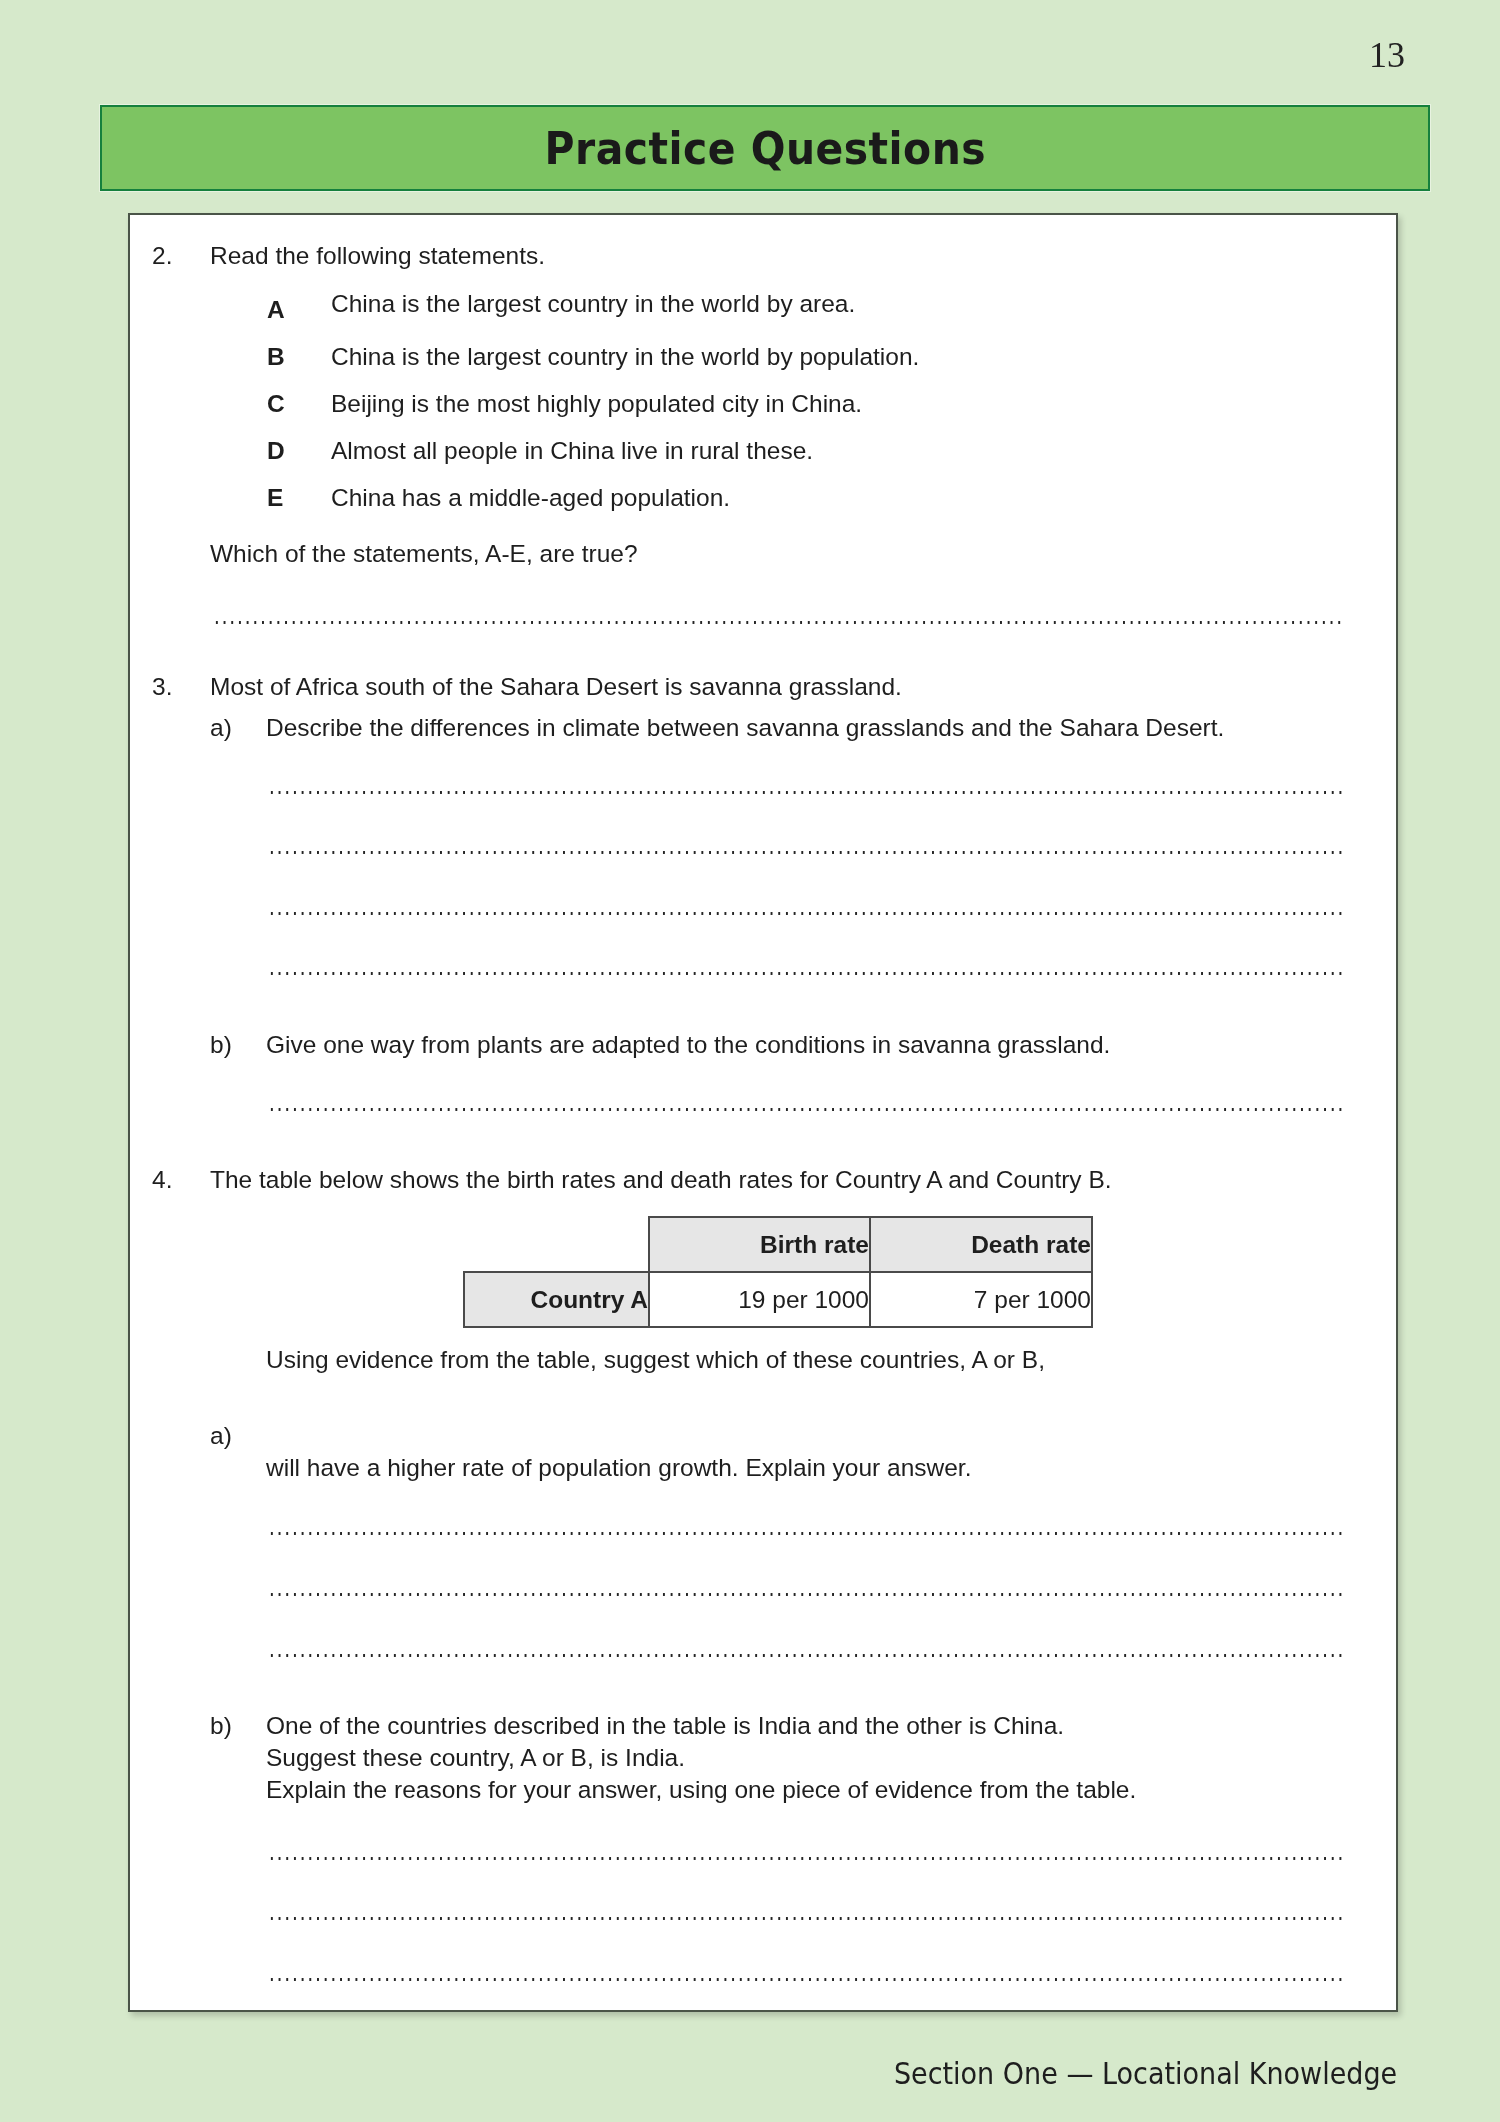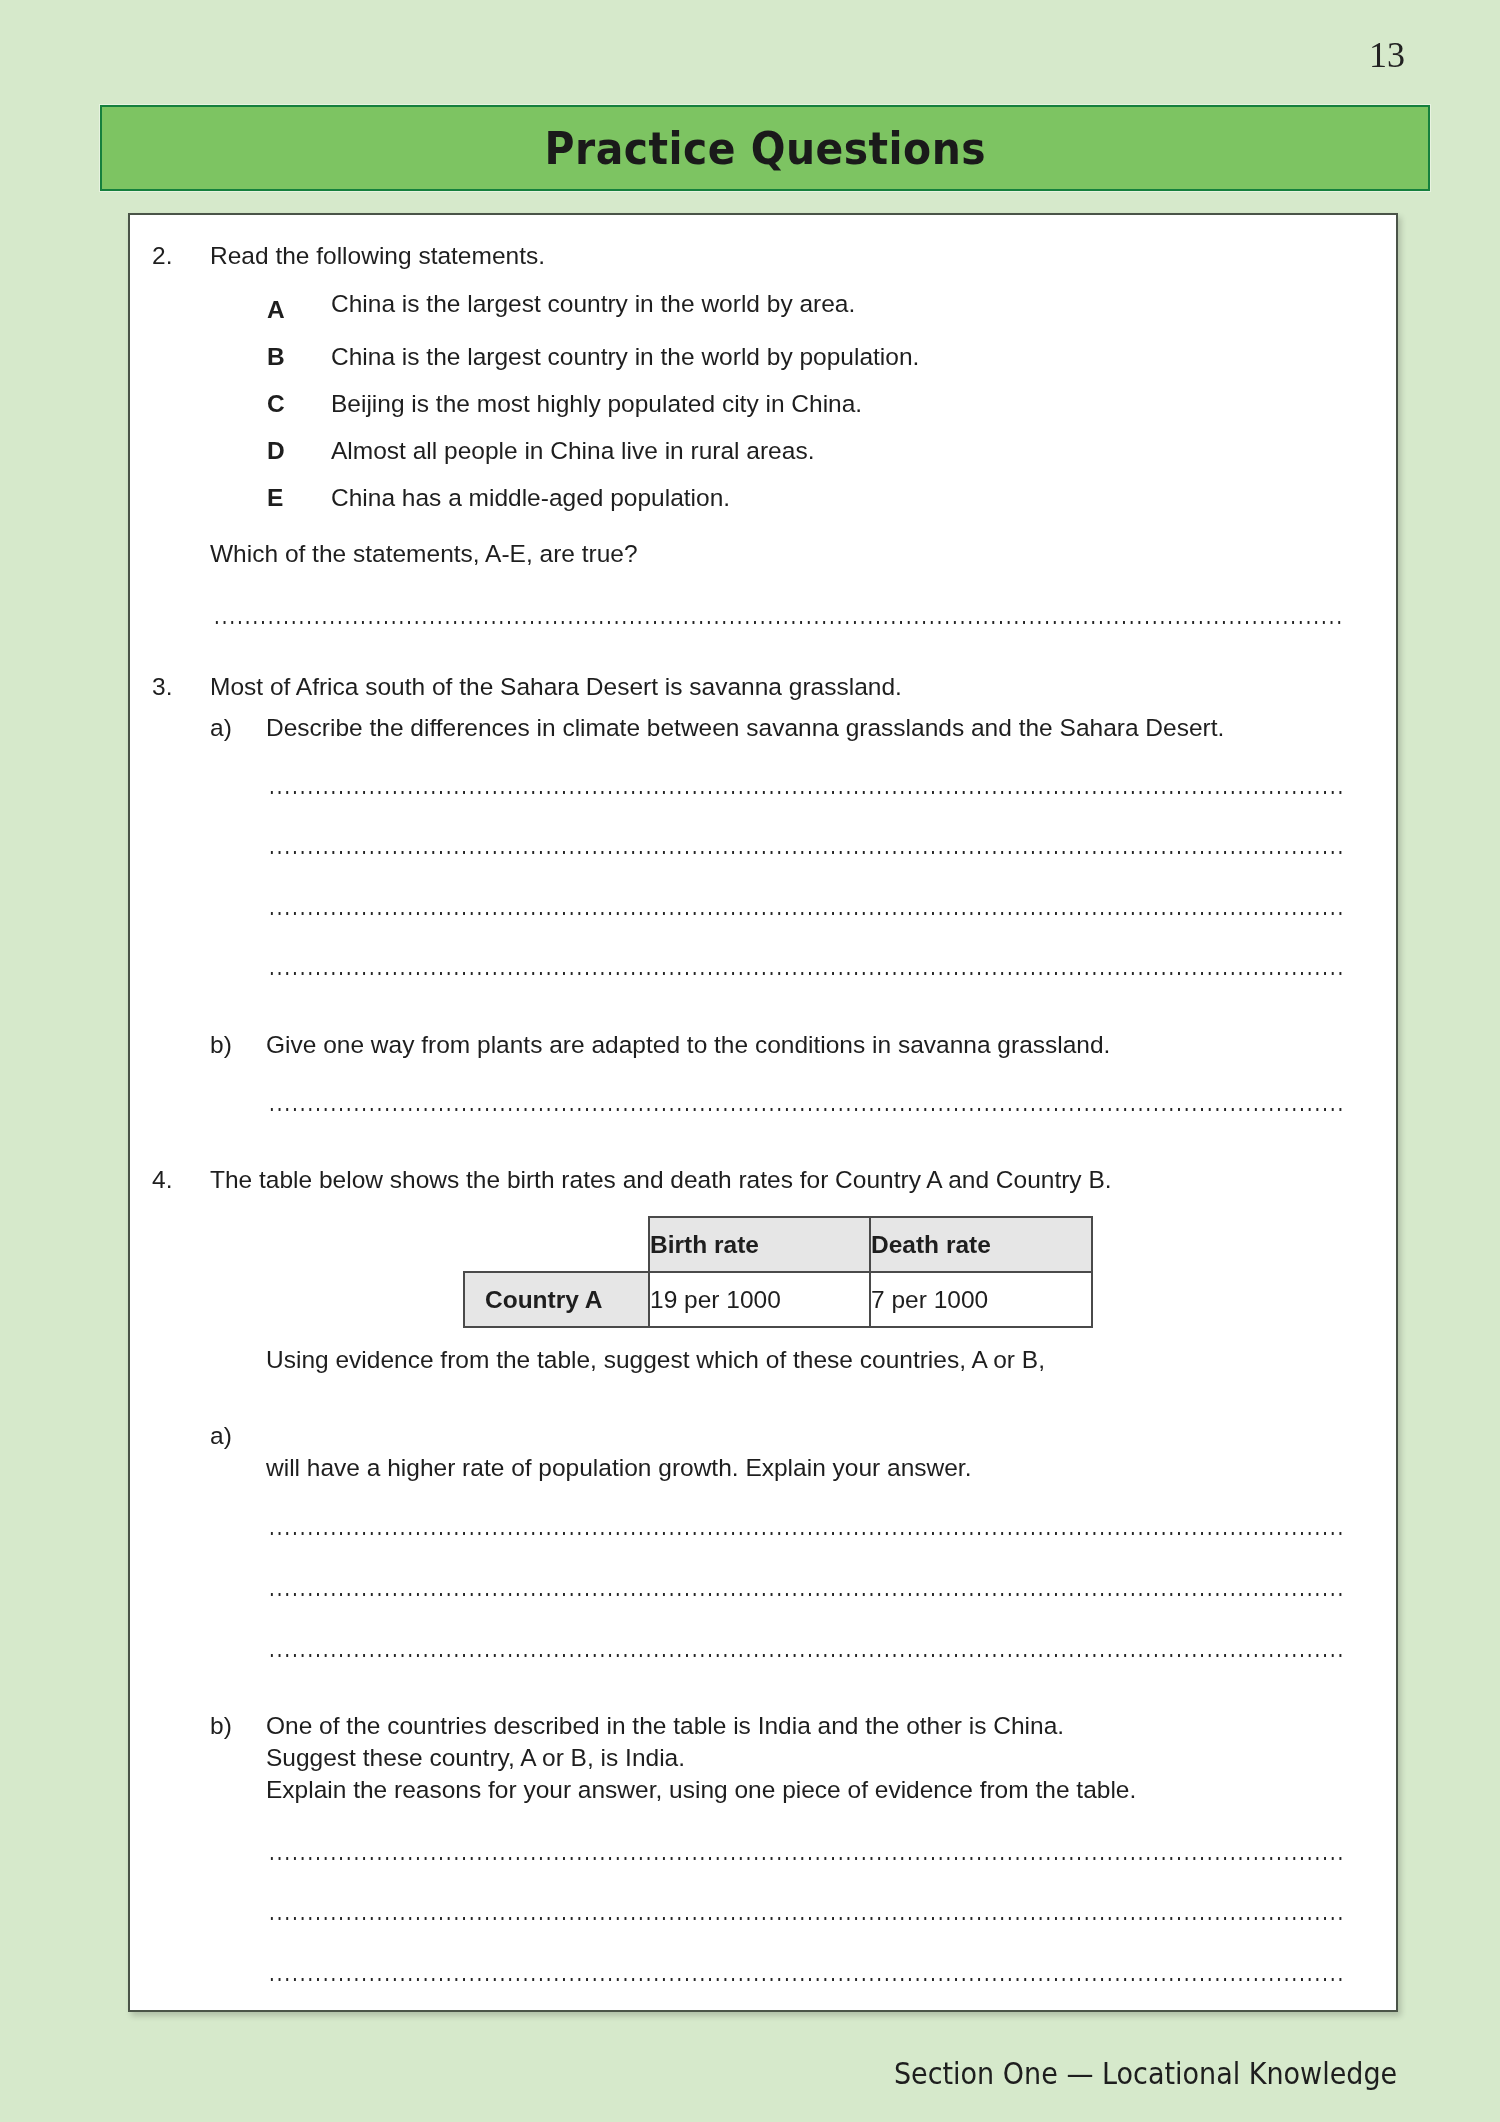--- a/index.html
+++ b/index.html
@@ -35,21 +35,21 @@
   .dots {
     position:absolute; height:3px;
     background-image:radial-gradient(circle, #222 1.1px, transparent 1.4px);
     background-size:7.7px 3px; background-repeat:repeat-x;
   }
   table.rates {
     position:absolute; left:463px; top:1216px;
     border-collapse:collapse; font-size:24.5px;
   }
   table.rates td, table.rates th {
-    border:2px solid #4a4a4a; height:53px; padding:0; text-align:left;
+    border:2px solid #4a4a4a; height:53px; padding:0; text-align:right;
   }
   table.rates th { background:#e6e6e6; font-weight:bold; }
   table.rates td.rowhead { background:#e6e6e6; font-weight:bold;padding-left:20px; }
   table.rates td.blank { border:none; background:transparent; }
   .c0 { width:184px; } .c1 { width:219px; } .c2 { width:220px; }
   .footer {
     position:absolute; right:103px; top:2056px;
     font-family:"DejaVu Sans", sans-serif; font-size:30px; color:#1e1e1e;
     transform:scaleX(0.9); transform-origin:right center;
   }
@@ -68,21 +68,21 @@
 <div class="abs txt" style="left:152px;top:244px;">2.</div>
 <div class="abs txt" style="left:210px;top:244px;">Read the following statements.</div>
 
 <div class="abs txt bold" style="left:267px;top:298px;">A</div>
 <div class="abs txt" style="left:331px;top:292px;">China is the largest country in the world by area.</div>
 <div class="abs txt bold" style="left:267px;top:345px;">B</div>
 <div class="abs txt" style="left:331px;top:345px;">China is the largest country in the world by population.</div>
 <div class="abs txt bold" style="left:267px;top:392px;">C</div>
 <div class="abs txt" style="left:331px;top:392px;">Beijing is the most highly populated city in China.</div>
 <div class="abs txt bold" style="left:267px;top:439px;">D</div>
-<div class="abs txt" style="left:331px;top:439px;">Almost all people in China live in rural areas.</div>
+<div class="abs txt" style="left:331px;top:439px;">Almost all people in China live in rural these.</div>
 <div class="abs txt bold" style="left:267px;top:486px;">E</div>
 <div class="abs txt" style="left:331px;top:486px;">China has a middle-aged population.</div>
 
 <div class="abs txt" style="left:210px;top:542px;">Which of the statements, A-E, are true?</div>
 <div class="dots" style="left:213px;top:621px;width:1131px;"></div>
 
 <div class="abs txt" style="left:152px;top:675px;">3.</div>
 <div class="abs txt" style="left:210px;top:675px;">Most of Africa south of the Sahara Desert is savanna grassland.</div>
 <div class="abs txt" style="left:210px;top:716px;">a)</div>
 <div class="abs txt" style="left:266px;top:716px;">Describe the differences in climate between savanna grasslands and the Sahara Desert.</div>

